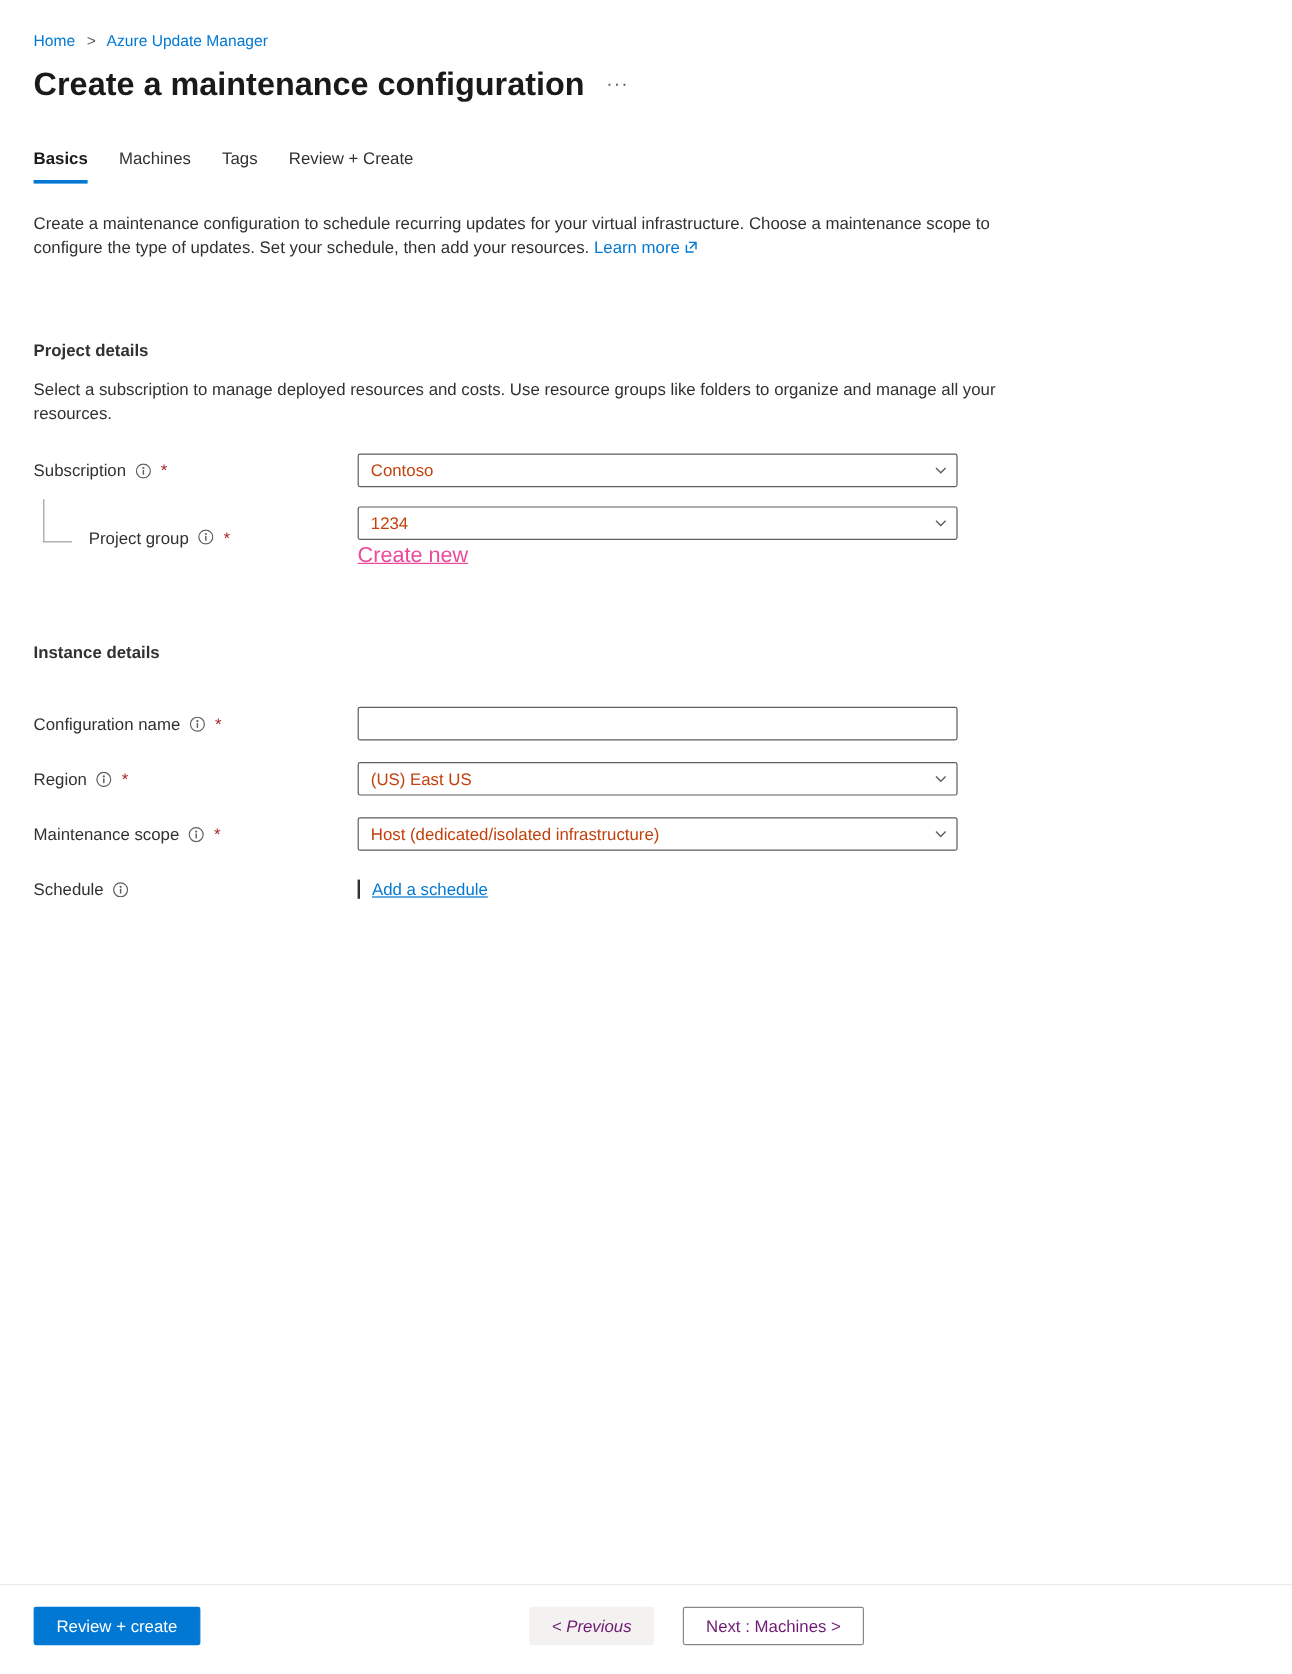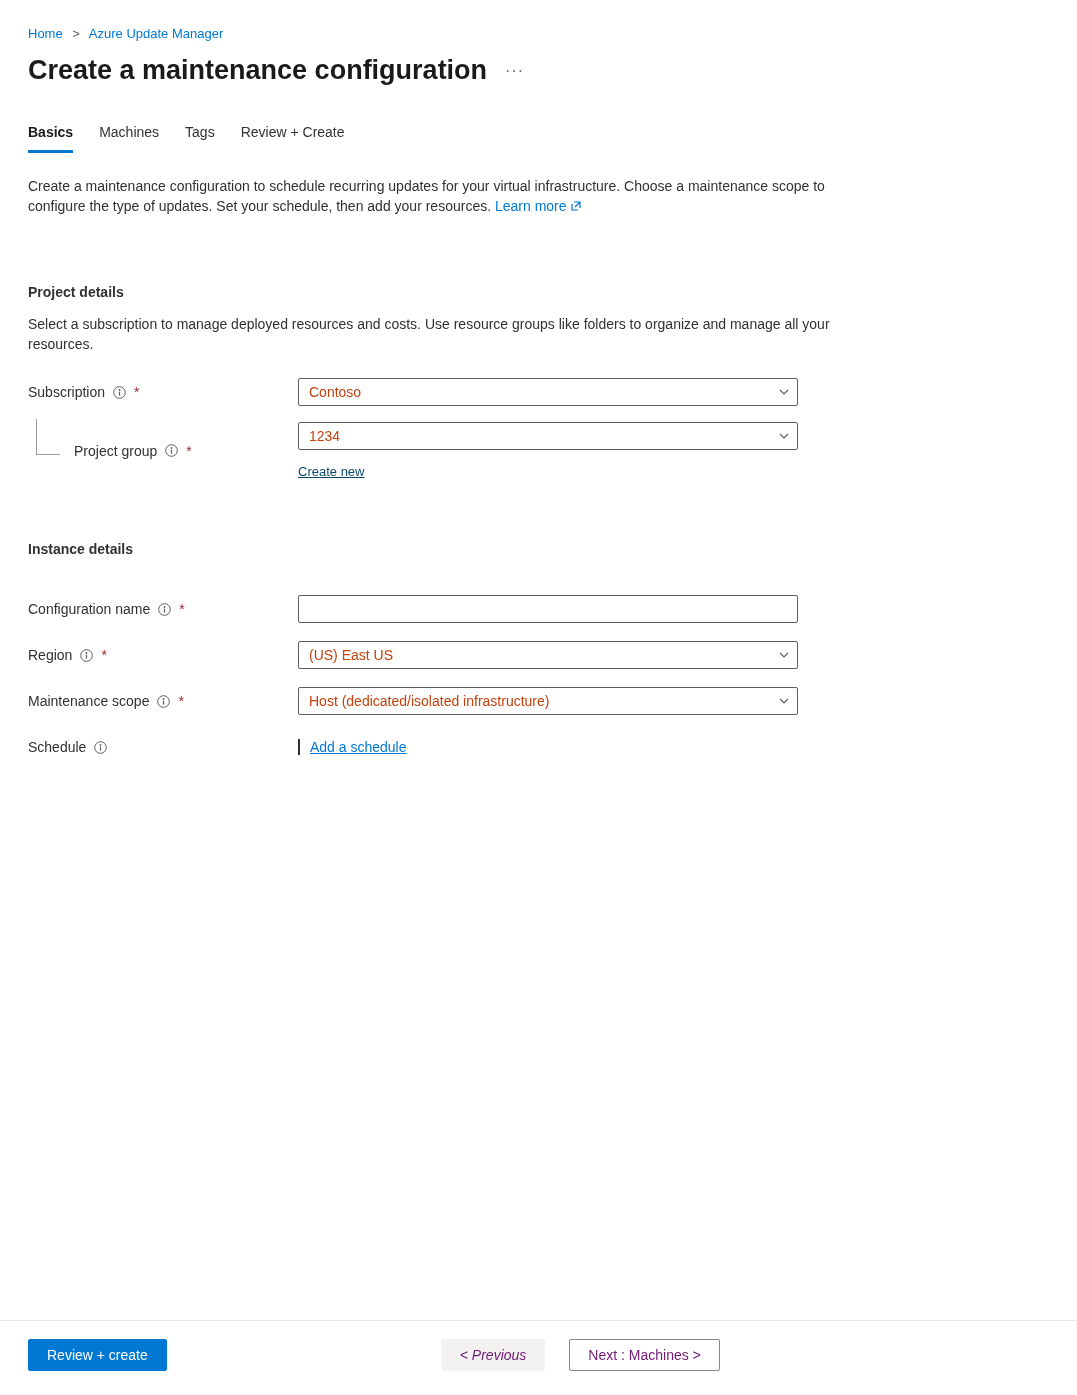--- a/index.html
+++ b/index.html
@@ -38,21 +38,21 @@
     .info-icon { display: inline-flex; margin-left: 8px; }
     .req { color: #a4262c; margin-left: 8px; }
     .field-control-col { flex: 1; max-width: 500px; }
     .select, .text-input {
       width: 100%; height: 28px; border: 1px solid #605e5c; border-radius: 2px;
       background: #fff; padding: 0 28px 0 10px; font-size: 14px; color: #c2410c;
       position: relative; display: flex; align-items: center; cursor: pointer;
     }
     .text-input { cursor: text; padding-right: 10px; }
     .select-chevron { position: absolute; right: 8px; top: 50%; transform: translateY(-50%); color: #605e5c; pointer-events: none; }
-    .sub-link { font-size: 13px; color: #0c4a6e; cursor: pointer; margin-top: 14px; display: inline-block; }
+    .sub-link { font-size: 18px; color: #ec4899; cursor: pointer; margin-top: 2px; display: inline-block; }
     .schedule-link-wrap { border-left: 2px solid #323130; padding-left: 10px; }
     .schedule-link { font-size: 14px; color: #0078d4; cursor: pointer; }
     .footer {
       position: absolute; left: 0; right: 0; bottom: 0;
       border-top: 1px solid #edebe9; padding: 18px 28px 24px 28px;
       display: flex; align-items: center; background: #fff;
     }
     .btn { height: 32px; padding: 0 18px; border-radius: 2px; font-size: 14px; cursor: pointer; border: 1px solid transparent; }
     .btn-primary { background: #0078d4; color: #fff; border-color: #0078d4; }
     .btn-secondary { background: #fff; color: #701a75; border: 1px solid #8a8886; }

